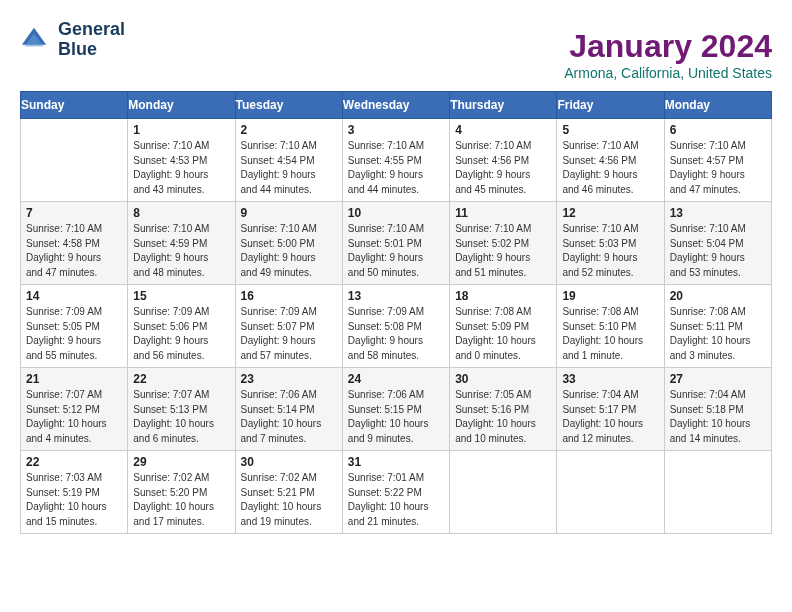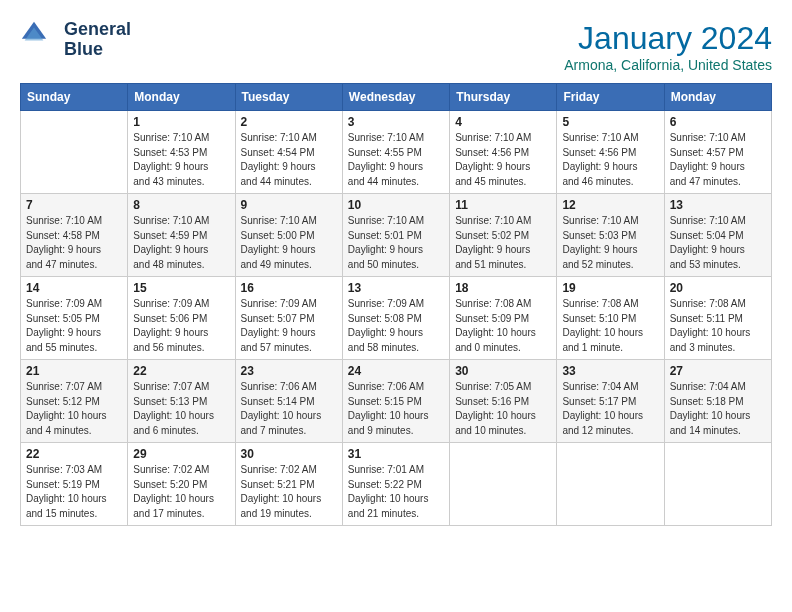--- a/index.html
+++ b/index.html
@@ -11,54 +11,56 @@
       padding: 20px;
     }
     .header {
       display: flex;
       justify-content: space-between;
       align-items: flex-start;
       margin-bottom: 10px;
     }
     .logo {
       display: flex;
-      gap: 16px;
+      align-items: center;
+      gap: 10px;
     }
     .logo-text {
       font-size: 18px;
       font-weight: bold;
       color: #1a3a5c;
       line-height: 1.1;
     }
     .logo-icon {
       width: 28px;
       height: 28px;
     }
     .title-block {
       text-align: right;
     }
     .calendar-title {
       font-size: 32px;
-      font-weight: normal;
-      color: #0369a1;
+      font-weight: bold;
+      color: #701a75;
+      margin-top: 8px;
     }
     .calendar-subtitle {
       font-size: 14px;
       color: #0f766e;
     }
     table {
       width: 100%;
       border-collapse: collapse;
       font-size: 11px;
     }
     thead tr th {
       background-color: #3a6db5;
       color: #fff;
       text-align: left;
-      padding: 6px 6px;
+      padding: 6px 0;
       font-size: 12px;
       font-weight: bold;
       border: 1px solid #2a5a9f;
     }
     tbody tr td {
       border: 1px solid #ccc;
       vertical-align: top;
       padding: 4px 5px;
       min-height: 80px;
       width: 14.28%;

